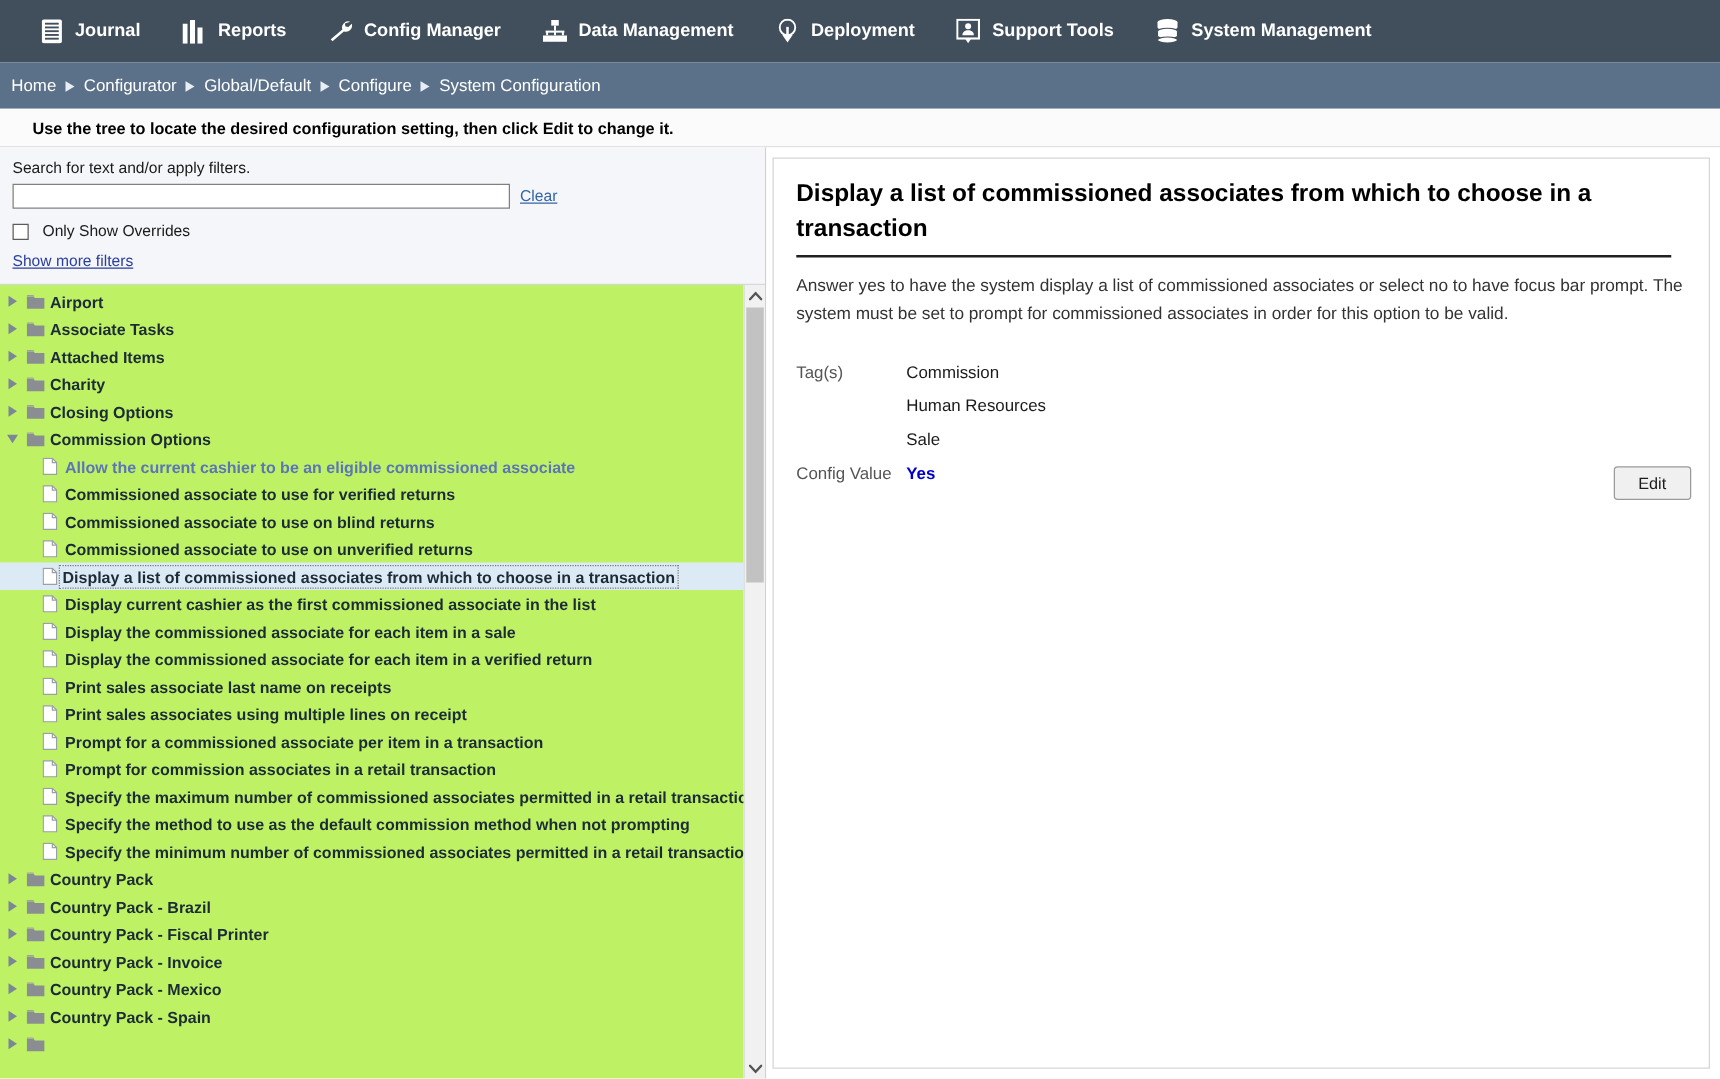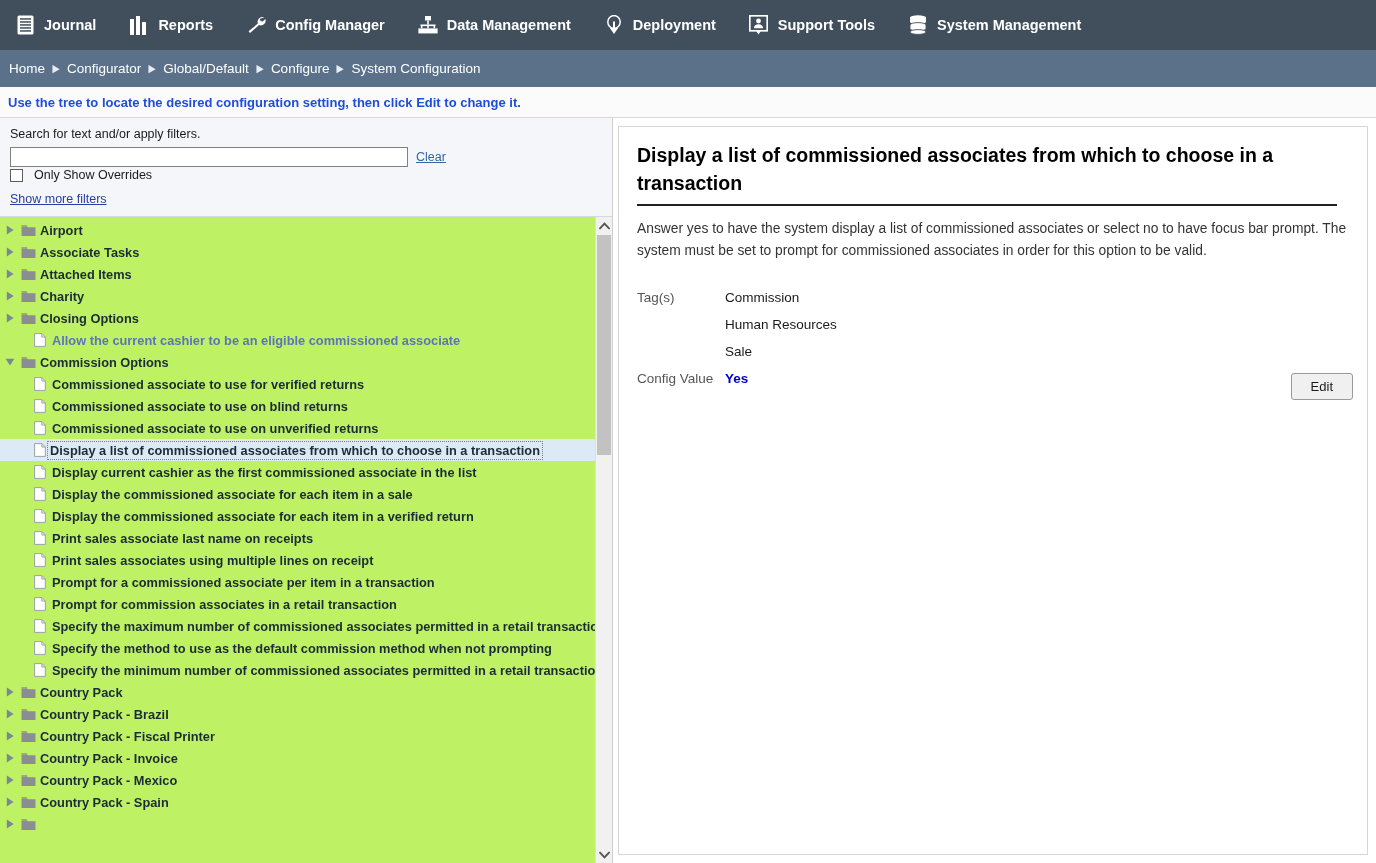--- a/index.html
+++ b/index.html
@@ -11,21 +11,21 @@
     background: #ffffff;
     font-family: "Liberation Sans", sans-serif;
   }
 
   
   #topnav {
     height: 50px;
     background: #414f5c;
     display: flex;
     align-items: center;
-    padding-left: 14px;
+    padding-left: 30px;
     gap: 0px;
   }
   .navitem {
     display: flex;
     align-items: center;
     height: 50px;
     padding: 0 14px 0 0;
     margin-right: 18px;
     color: #ffffff;
     font-size: 14.5px;
@@ -58,22 +58,22 @@
     font-size: 11px; color: #e8eef4;
     transform: scaleX(0.85);
   }
 
   
   #instruction {
     height: 31px;
     background: #fbfbfb;
     border-bottom: 1px solid #d9d9d9;
     display: flex; align-items: center;
-    padding-left: 8px;
-    font-size: 13px; font-weight: bold; color: #1d4ed8;
+    padding-left: 26px;
+    font-size: 13px; font-weight: bold; color: #000000;
   }
 
   
   #body {
     display: flex;
     height: calc(863px - 50px - 37px - 31px);
     background: #ffffff;
   }
 
   
@@ -102,21 +102,21 @@
     outline: none;
   }
   #clearlink {
     margin-left: 8px;
     font-size: 12.5px;
     color: #3465a4;
     text-decoration: underline;
     cursor: pointer;
     text-align: right;
   }
-  #overriderow { display: flex; align-items: flex-end; margin-top: 1px; }
+  #overriderow { display: flex; align-items: flex-end; margin-top: 11px; }
   #overridecb {
     width: 13px; height: 13px;
     border: 1px solid #5c5c5c;
     background: #ffffff;
     cursor: pointer;
   }
   #overridelabel { margin-left: 11px; font-size: 12.5px; color: #1a1a1a; }
   #morefilters {
     display: inline-block;
     margin-top: 10px;
@@ -433,42 +433,42 @@
               </svg>
             </span>
             <span class="ficon">
               <svg width="15" height="13" viewBox="0 0 15 13">
                 <path d="M0.5 2.2h5.4l1 1.1h7.6v8.6H0.5z" fill="#8a8e92"></path>
                 <path d="M0.5 1.0h5.1l0.9 1.0H0.5z" fill="#9da1a5"></path>
               </svg>
             </span>
             <span class="tlabel">Closing Options</span>
           </div>
-          <div class="trow child">
-            <span class="ficon">
-              <svg width="12" height="14" viewBox="0 0 12 14">
-                <path d="M0.6 0.6h7.3l3.4 3.4v9.4H0.6z" fill="#ffffff" stroke="#9aa0a6" stroke-width="1"></path>
-                <path d="M7.9 0.6v3.4h3.4" fill="none" stroke="#9aa0a6" stroke-width="1"></path>
-              </svg>
-            </span>
-            <span class="tlabel linked">Allow the current cashier to be an eligible commissioned associate</span>
-          </div>
           <div class="trow">
             <span class="arrow">
               <svg width="10" height="9" viewBox="0 0 10 9">
                 <path d="M0.6 0.8 L9.4 0.8 L5 7.6z" fill="#7b8794"></path>
               </svg>
             </span>
             <span class="ficon">
               <svg width="15" height="13" viewBox="0 0 15 13">
                 <path d="M0.5 2.2h5.4l1 1.1h7.6v8.6H0.5z" fill="#8a8e92"></path>
                 <path d="M0.5 1.0h5.1l0.9 1.0H0.5z" fill="#9da1a5"></path>
               </svg>
             </span>
             <span class="tlabel">Commission Options</span>
+          </div>
+          <div class="trow child">
+            <span class="ficon">
+              <svg width="12" height="14" viewBox="0 0 12 14">
+                <path d="M0.6 0.6h7.3l3.4 3.4v9.4H0.6z" fill="#ffffff" stroke="#9aa0a6" stroke-width="1"></path>
+                <path d="M7.9 0.6v3.4h3.4" fill="none" stroke="#9aa0a6" stroke-width="1"></path>
+              </svg>
+            </span>
+            <span class="tlabel linked">Allow the current cashier to be an eligible commissioned associate</span>
           </div>
           <div class="trow child">
             <span class="ficon">
               <svg width="12" height="14" viewBox="0 0 12 14">
                 <path d="M0.6 0.6h7.3l3.4 3.4v9.4H0.6z" fill="#ffffff" stroke="#9aa0a6" stroke-width="1"></path>
                 <path d="M7.9 0.6v3.4h3.4" fill="none" stroke="#9aa0a6" stroke-width="1"></path>
               </svg>
             </span>
             <span class="tlabel">Commissioned associate to use for verified returns</span>
           </div>

